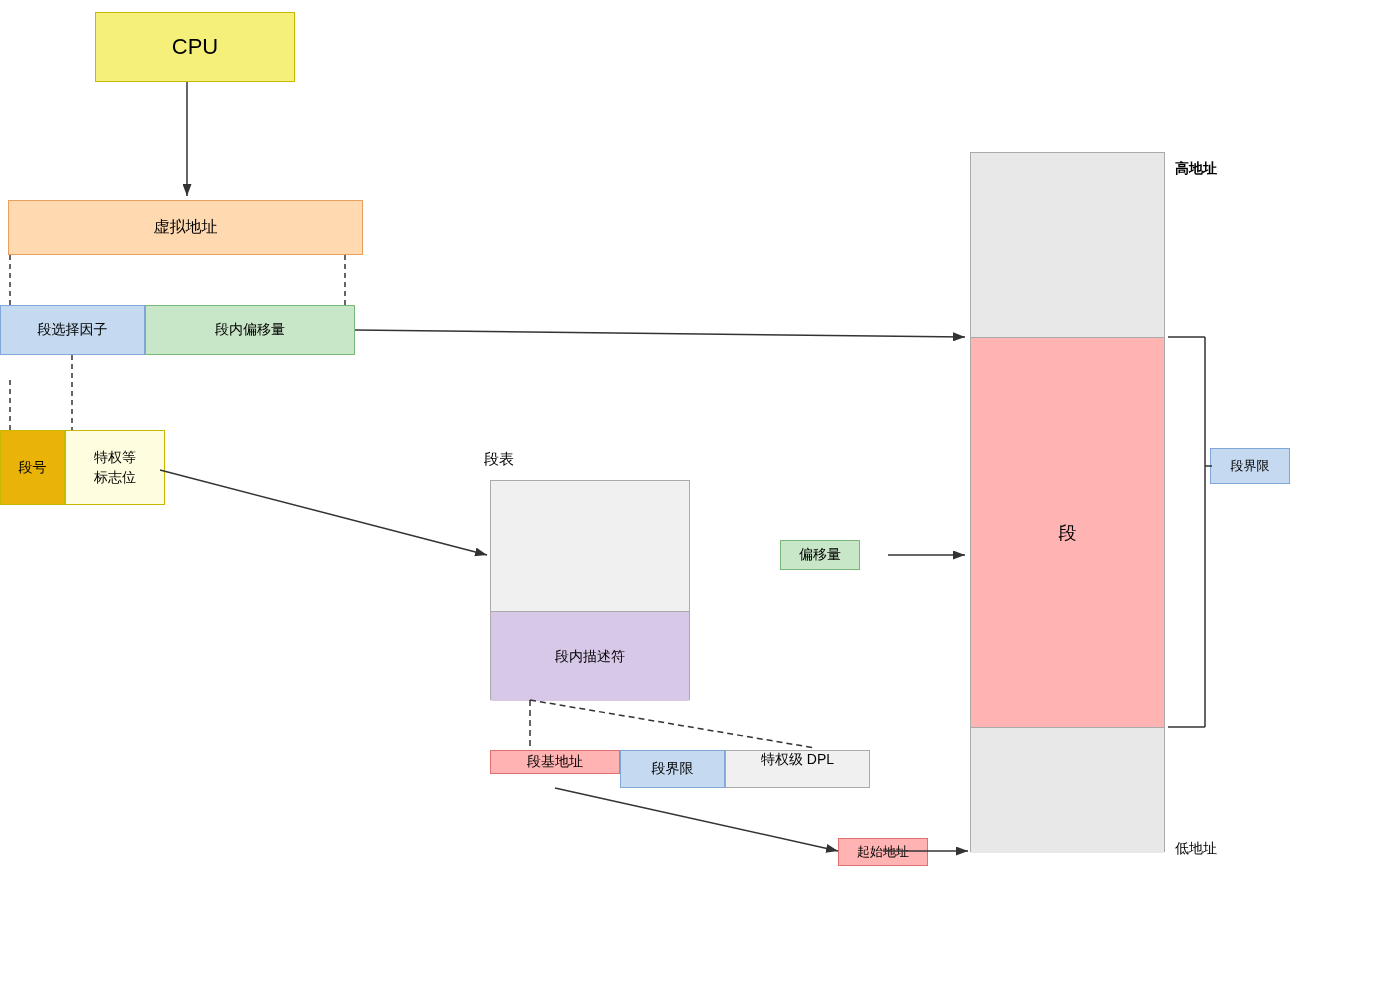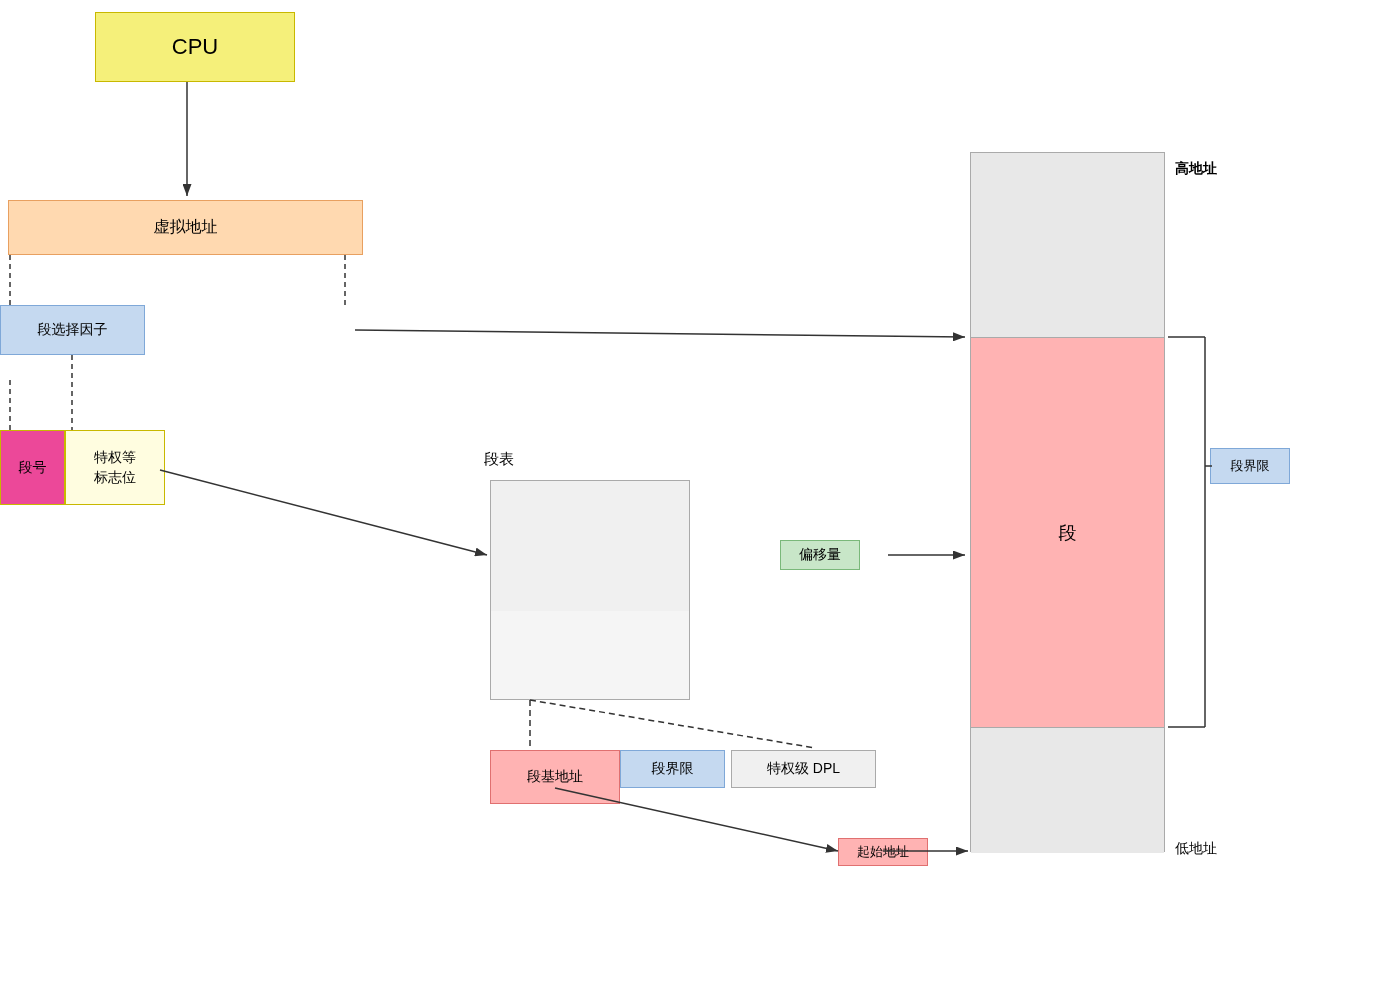--- a/index.html
+++ b/index.html
@@ -74,21 +74,21 @@
       justify-content: center;
       font-size: 14px;
     }
     
     .seg-num-box {
       position: absolute;
       top: 430px;
       left: 0px;
       width: 65px;
       height: 75px;
-      background: #ec4899;
+      background: #eab308;
       border: 1.5px solid #c8b800;
       display: flex;
       align-items: center;
       justify-content: center;
       font-size: 14px;
     }
     
     .priv-flag-box {
       position: absolute;
       top: 430px;
@@ -135,21 +135,21 @@
       align-items: center;
       justify-content: center;
       font-size: 14px;
     }
     
     .desc-base-box {
       position: absolute;
       top: 750px;
       left: 490px;
       width: 130px;
-      height: 54px;
+      height: 24px;
       background: #ffb3b3;
       border: 1.5px solid #e07070;
       display: flex;
       align-items: center;
       justify-content: center;
       font-size: 14px;
     }
     .desc-limit-box {
       position: absolute;
       top: 750px;
@@ -165,24 +165,23 @@
     }
     .desc-dpl-box {
       position: absolute;
       top: 750px;
       left: 725px;
       width: 145px;
       height: 38px;
       background: #f0f0f0;
       border: 1.5px solid #aaa;
       display: flex;
-      align-items: center;
-      justify-content: center;
-      font-size: 14px;
-      margin-left: 6px;
+      align-items: flex-start;
+      justify-content: center;
+      font-size: 14px;
     }
     
     .memory-box {
       position: absolute;
       top: 152px;
       left: 970px;
       width: 195px;
       height: 700px;
       border: 1.5px solid #aaa;
     }
@@ -284,35 +283,41 @@
   </div>
 
   <div class="virt-addr-box">
     <span>虚拟地址</span>
   </div>
 
   <div class="seg-selector-box">
     <span>段选择因子</span>
   </div>
 
+  <div class="seg-offset-box">
+    <span>段内偏移量</span>
+  </div>
 
   <div class="seg-num-box">
     <span>段号</span>
   </div>
 
   <div class="priv-flag-box">
     <span>特权等<br>标志位</span>
   </div>
 
   <div class="seg-table-label">
     <span>段表</span>
   </div>
 
   <div class="seg-table-box">
     <div class="seg-table-top"></div>
+    <div class="seg-table-descriptor">
+      <span>段内描述符</span>
+    </div>
   </div>
 
   <div class="desc-base-box">
     <span>段基地址</span>
   </div>
   <div class="desc-limit-box">
     <span>段界限</span>
   </div>
   <div class="desc-dpl-box">
     <span>特权级 DPL</span>

